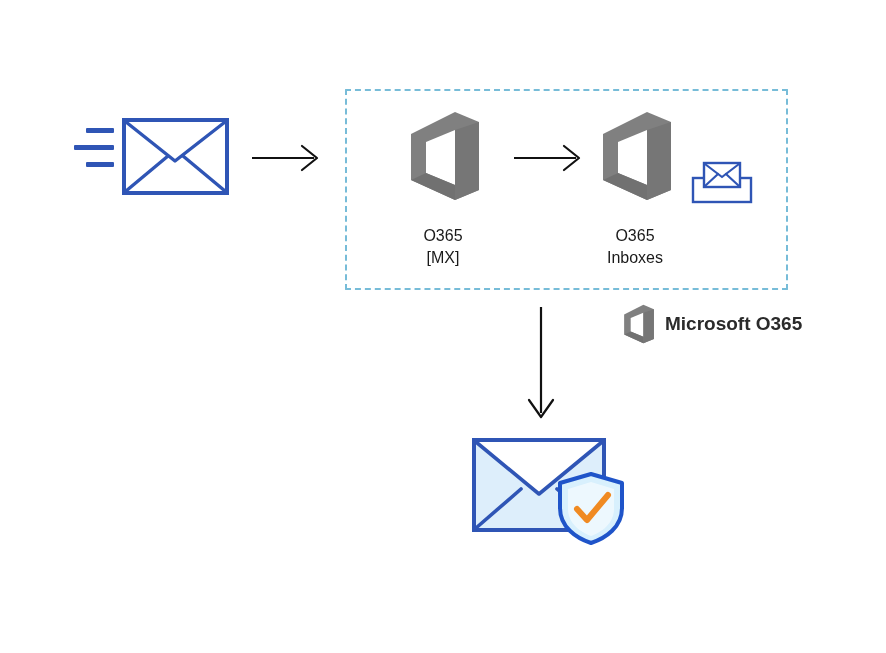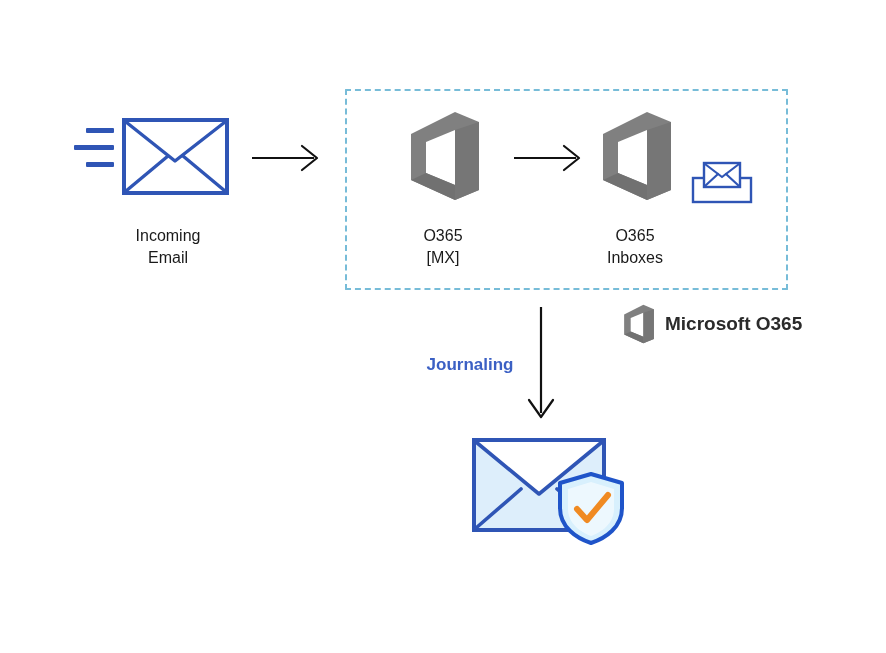--- a/index.html
+++ b/index.html
@@ -85,22 +85,20 @@
       </g>
       <g>
         <rect x="52" y="2" width="103" height="73" fill="#ffffff" stroke="#2f55b5" stroke-width="4"></rect>
         <path d="M 54 4 L 103 43 L 153 4" fill="none" stroke="#2f55b5" stroke-width="3.4" stroke-linejoin="round"></path>
         <path d="M 54 73 L 96 38" fill="none" stroke="#2f55b5" stroke-width="3.4" stroke-linecap="round"></path>
         <path d="M 153 73 L 111 38" fill="none" stroke="#2f55b5" stroke-width="3.4" stroke-linecap="round"></path>
       </g>
     </svg>
   </div>
 
-  <div class="abs caption caption-incoming">Incoming
-Email</div>
 
   <div class="abs svg-holder" style="left:252px; top:142px;">
     <svg width="72" height="32" viewBox="0 0 72 32" xmlns="http://www.w3.org/2000/svg">
       <line x1="0" y1="16" x2="62" y2="16" stroke="#111111" stroke-width="2.2"></line>
       <path d="M 50 4 L 65 16 L 50 28" fill="none" stroke="#111111" stroke-width="2.2" stroke-linecap="round" stroke-linejoin="round"></path>
     </svg>
   </div>
 
   <div class="abs svg-holder" style="left:405px; top:108px;">
     <svg width="80" height="96" viewBox="0 0 80 96" xmlns="http://www.w3.org/2000/svg">
@@ -147,21 +145,20 @@
     <svg width="38" height="42" viewBox="0 0 80 96" xmlns="http://www.w3.org/2000/svg">
       <path d="M 6 26 L 50 4 L 74 14 L 74 82 L 50 92 L 6 72 L 6 26 Z" fill="#808080"></path>
       <path d="M 21 34 L 21 65 L 50 77 L 50 22 L 21 34 Z" fill="#ffffff"></path>
       <path d="M 6 72 L 50 92 L 50 77 L 21 65 L 6 72 Z" fill="#717171"></path>
       <path d="M 50 22 L 50 92 L 74 82 L 74 14 L 50 22 Z" fill="#767676"></path>
     </svg>
   </div>
 
   <div class="abs legend-label">Microsoft O365</div>
 
-  <div class="abs journaling-label">Journaling</div>
 
   <div class="abs svg-holder" style="left:522px; top:305px;">
     <svg width="40" height="120" viewBox="0 0 40 120" xmlns="http://www.w3.org/2000/svg">
       <line x1="19" y1="2" x2="19" y2="108" stroke="#111111" stroke-width="2.2"></line>
       <path d="M 7 95 L 19 112 L 31 95" fill="none" stroke="#111111" stroke-width="2.2" stroke-linecap="round" stroke-linejoin="round"></path>
     </svg>
   </div>
 
   <div class="abs svg-holder" style="left:465px; top:432px;">
     <svg width="170" height="115" viewBox="0 0 170 115" xmlns="http://www.w3.org/2000/svg">

